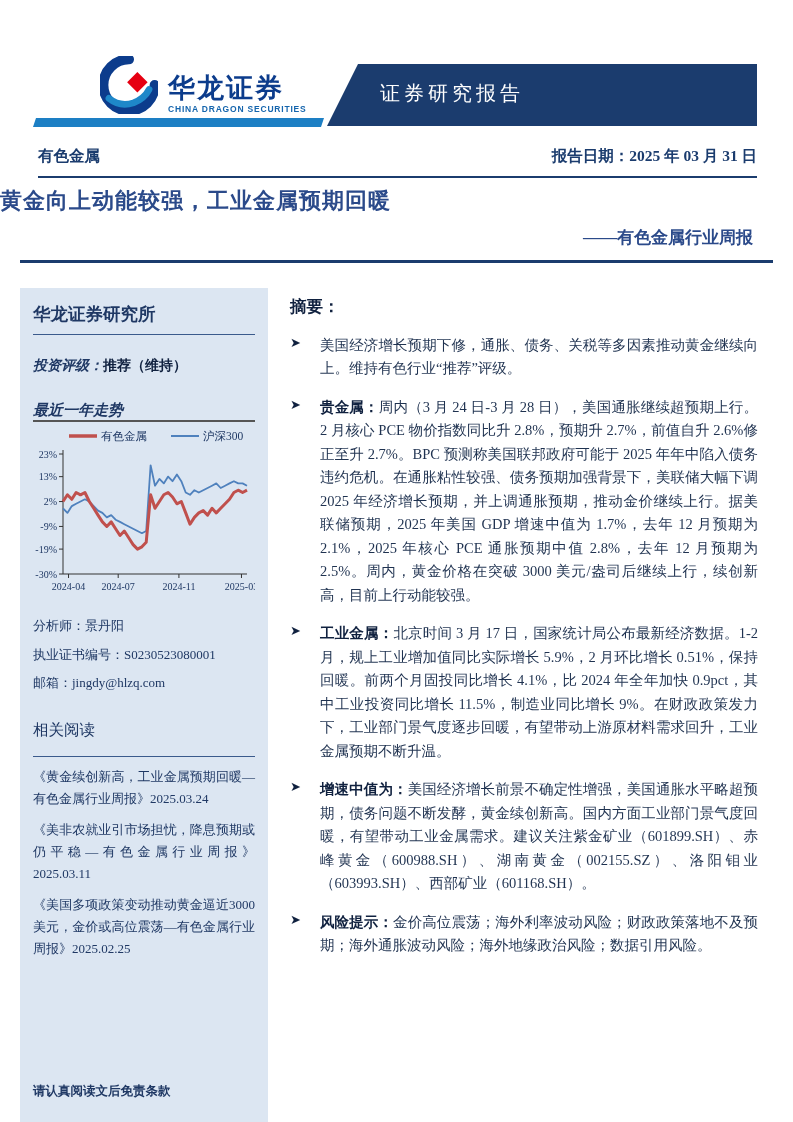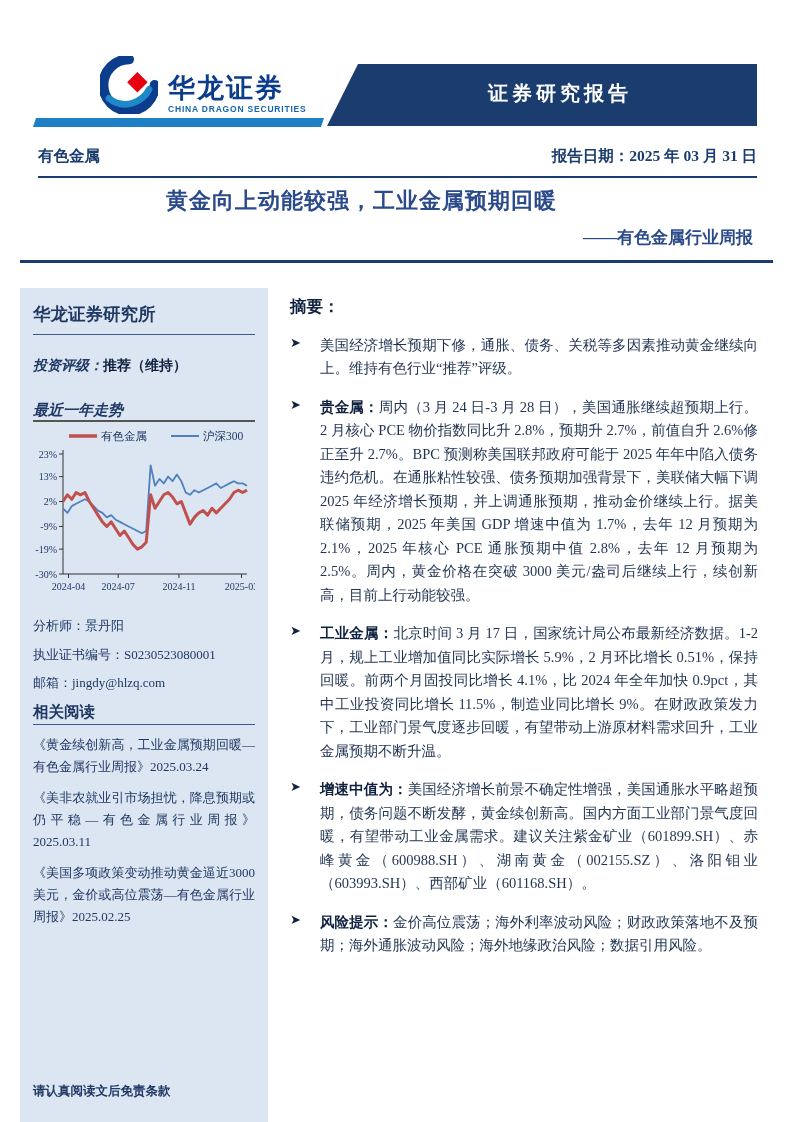--- a/index.html
+++ b/index.html
@@ -9,43 +9,43 @@
     font-family:"Liberation Serif","DejaVu Serif",serif;
     color:#1f3864;
   }
   
   .header-decor{position:absolute;left:0;top:0;width:793px;height:132px;}
   .logo-block{position:absolute;left:92px;top:56px;display:flex;align-items:flex-end;gap:10px;margin-left:8px;}
   .logo-mark{width:58px;height:58px;}
   .logo-text .cn{font-family:"Liberation Sans","DejaVu Sans",sans-serif;font-weight:bold;font-size:27px;color:#0c3c8c;letter-spacing:2px;line-height:1.05;}
   .logo-text .en{font-family:"Liberation Sans","DejaVu Sans",sans-serif;font-weight:bold;font-size:8.5px;color:#1565ad;letter-spacing:0.8px;margin-top:2px;}
   .band-title{
-    position:absolute;left:380px;top:80px;width:360px;text-align:center;
-    color:#ffffff;font-weight:bold;font-size:20px;letter-spacing:4px;
+    position:absolute;left:380px;top:80px;width:360px;text-align:left;
+    color:#ffffff;font-weight:normal;font-size:20px;letter-spacing:4px;
   }
   .meta-row{position:absolute;left:38px;top:146px;width:719px;display:flex;justify-content:space-between;}
   .meta-row .industry,.meta-row .report-date{font-size:15.5px;font-weight:bold;color:#1b3c6e;}
   .rule-1{position:absolute;left:38px;top:176px;width:719px;border-top:2px solid #1b3c6e;}
-  .doc-title{position:absolute;left:0;top:186px;width:723px;text-align:center;font-size:22px;font-weight:bold;color:#2b4a8a;letter-spacing:1px;}
+  .doc-title{position:absolute;left:0;top:186px;width:723px;font-size:22px;font-weight:bold;color:#2b4a8a;letter-spacing:1px;}
   .doc-subtitle{position:absolute;right:40px;top:226px;font-size:17px;font-weight:bold;color:#2b4a8a;}
   .rule-2{position:absolute;left:20px;top:260px;width:753px;border-top:3px solid #1b3c6e;}
 
   
   .sidebar{
     position:absolute;left:20px;top:288px;width:248px;height:834px;
     background:#dce6f2;box-sizing:border-box;padding:14px 13px 0 13px;
   }
   .institute{font-size:17.5px;font-weight:bold;color:#1f3864;border-bottom:1.5px solid #3a5a8c;padding-bottom:8px;font-family:"Liberation Sans","DejaVu Sans",sans-serif;}
   .rating-line{margin-top:22px;font-size:14px;}
   .rating-label{font-style:italic;font-weight:bold;color:#1f3864;}
   .rating-value{font-weight:bold;color:#10213f;}
   .chart-title{margin-top:26px;font-size:15px;font-style:italic;font-weight:bold;color:#1f3864;border-bottom:2px solid #555;}
   .chart-wrap{margin-top:4px;}
   .analyst-block{margin-top:10px;font-size:13px;line-height:2.2;color:#1f3864;}
-  .related-heading{margin-top:4px;font-size:15.5px;font-weight:bold;color:#1f3864;border-bottom:1.5px solid #3a5a8c;padding-bottom:1px;font-family:"Liberation Sans","DejaVu Sans",sans-serif;}
+  .related-heading{margin-top:22px;font-size:15.5px;font-weight:normal;color:#1f3864;border-bottom:1.5px solid #3a5a8c;padding-bottom:15px;font-family:"Liberation Sans","DejaVu Sans",sans-serif;}
   .related-item{margin-top:9px;font-size:13px;line-height:1.7;text-align:justify;color:#1f3864;}
   .sidebar-footer{position:absolute;left:13px;bottom:22px;font-size:12.5px;font-weight:bold;color:#1f3864;margin-top:37px;}
 
   
   .main{position:absolute;left:290px;top:296px;width:468px;}
   .summary-heading{font-size:16.5px;font-weight:bold;color:#10213f;margin-bottom:16px;}
   .bullet{display:flex;margin-bottom:15px;}
   .bullet .marker{width:30px;flex:0 0 30px;font-size:13px;color:#10213f;padding-top:1px;}
   .bullet .text{flex:1;font-size:14.5px;line-height:1.62;text-align:justify;color:#1f3250;}
   .bullet .lead{font-weight:bold;color:#10213f;}

